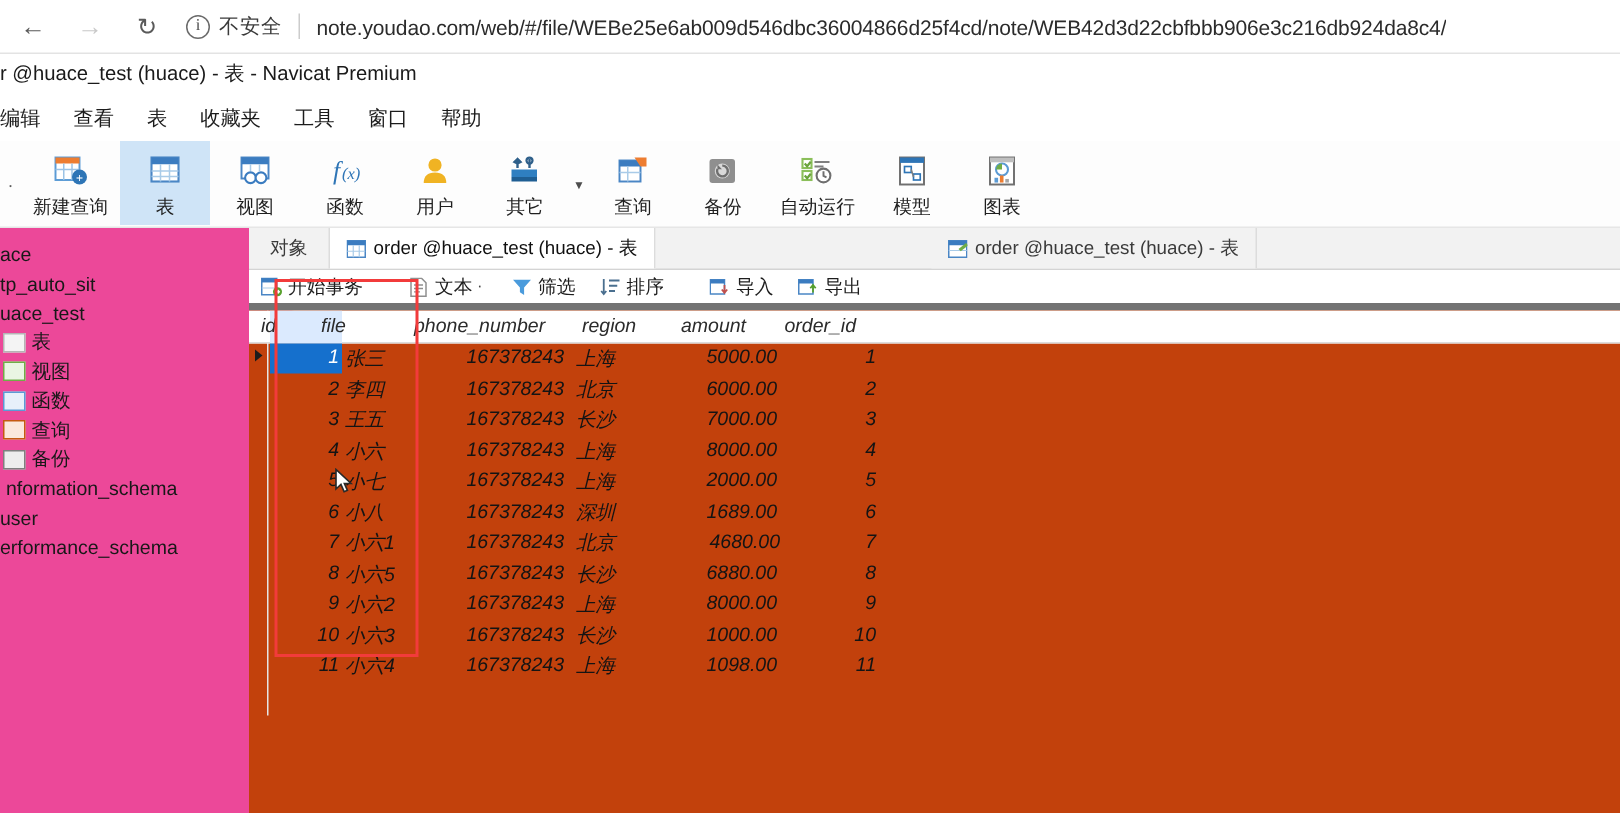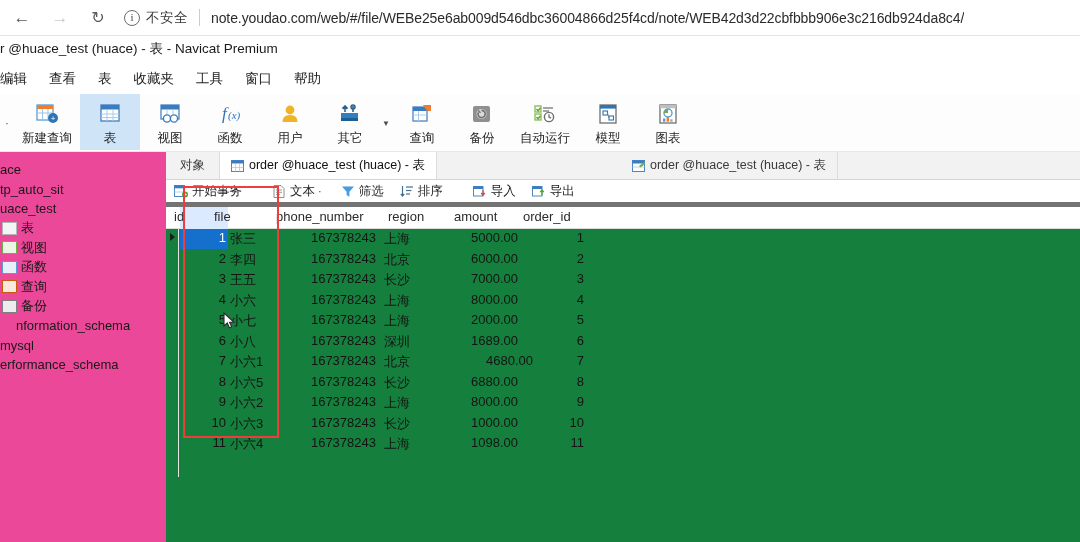--- a/index.html
+++ b/index.html
@@ -205,24 +205,25 @@
     white-space: nowrap;
   }
   .act .ai { width: 14px; height: 13px; margin-right: 4px; flex:0 0 auto; }
   .act-sep-dot { color:#444; padding: 0 3px; font-size: 11px; }
   .act-space { width: 14px; }
 
   
   .nv-grid {
     position: absolute; left: 166px; top: 171px;
     width: 914px; height: 335px;
-    background: #15803d;
+    background: #c2410c;
     font-size: 13px;
     color: #151515;
     overflow: hidden;
+    font-style: italic;
   }
   .g-head {
     position: relative;
     height: 22px;
     border-bottom: 1px solid #dcdcdc;
     background: #ffffff;
   }
   .g-head .hc {
     position: absolute; top: 2px;
     font-size: 13px; color: #2b2b2b;
@@ -481,25 +482,25 @@
         <span>函数</span>
       </div>
       <div class="tree-row" style="padding-left:2px">
         <span class="tree-ico ico-query"></span>
         <span>查询</span>
       </div>
       <div class="tree-row" style="padding-left:2px">
         <span class="tree-ico ico-backup"></span>
         <span>备份</span>
       </div>
-      <div class="tree-row" style="padding-left:16px">
+      <div class="tree-row" style="padding-left:4px">
         <span>nformation_schema</span>
       </div>
       <div class="tree-row" style="padding-left:0px">
-        <span>mysql</span>
+        <span>user</span>
       </div>
       <div class="tree-row" style="padding-left:0px">
         <span>erformance_schema</span>
       </div>
     </div>
 
     <div class="nv-tabs">
       <div class="nv-tab first">
         <span>对象</span>
       </div>
@@ -661,21 +662,21 @@
         <div class="c c-phone" style="left:130px">167378243</div>
         <div class="c" style="left:218px">深圳</div>
         <div class="c c-amt" style="left:278px">1689.00</div>
         <div class="c c-oid" style="left:360px">6</div>
       </div>
       <div class="g-row">
         <div class="c c-id" style="left:26px">7</div>
         <div class="c" style="left:64px">小六1</div>
         <div class="c c-phone" style="left:130px">167378243</div>
         <div class="c" style="left:218px">北京</div>
-        <div class="c c-amt" style="left:293px">4680.00</div>
+        <div class="c c-amt" style="left:280px">4680.00</div>
         <div class="c c-oid" style="left:360px">7</div>
       </div>
       <div class="g-row">
         <div class="c c-id" style="left:26px">8</div>
         <div class="c" style="left:64px">小六5</div>
         <div class="c c-phone" style="left:130px">167378243</div>
         <div class="c" style="left:218px">长沙</div>
         <div class="c c-amt" style="left:278px">6880.00</div>
         <div class="c c-oid" style="left:360px">8</div>
       </div>

